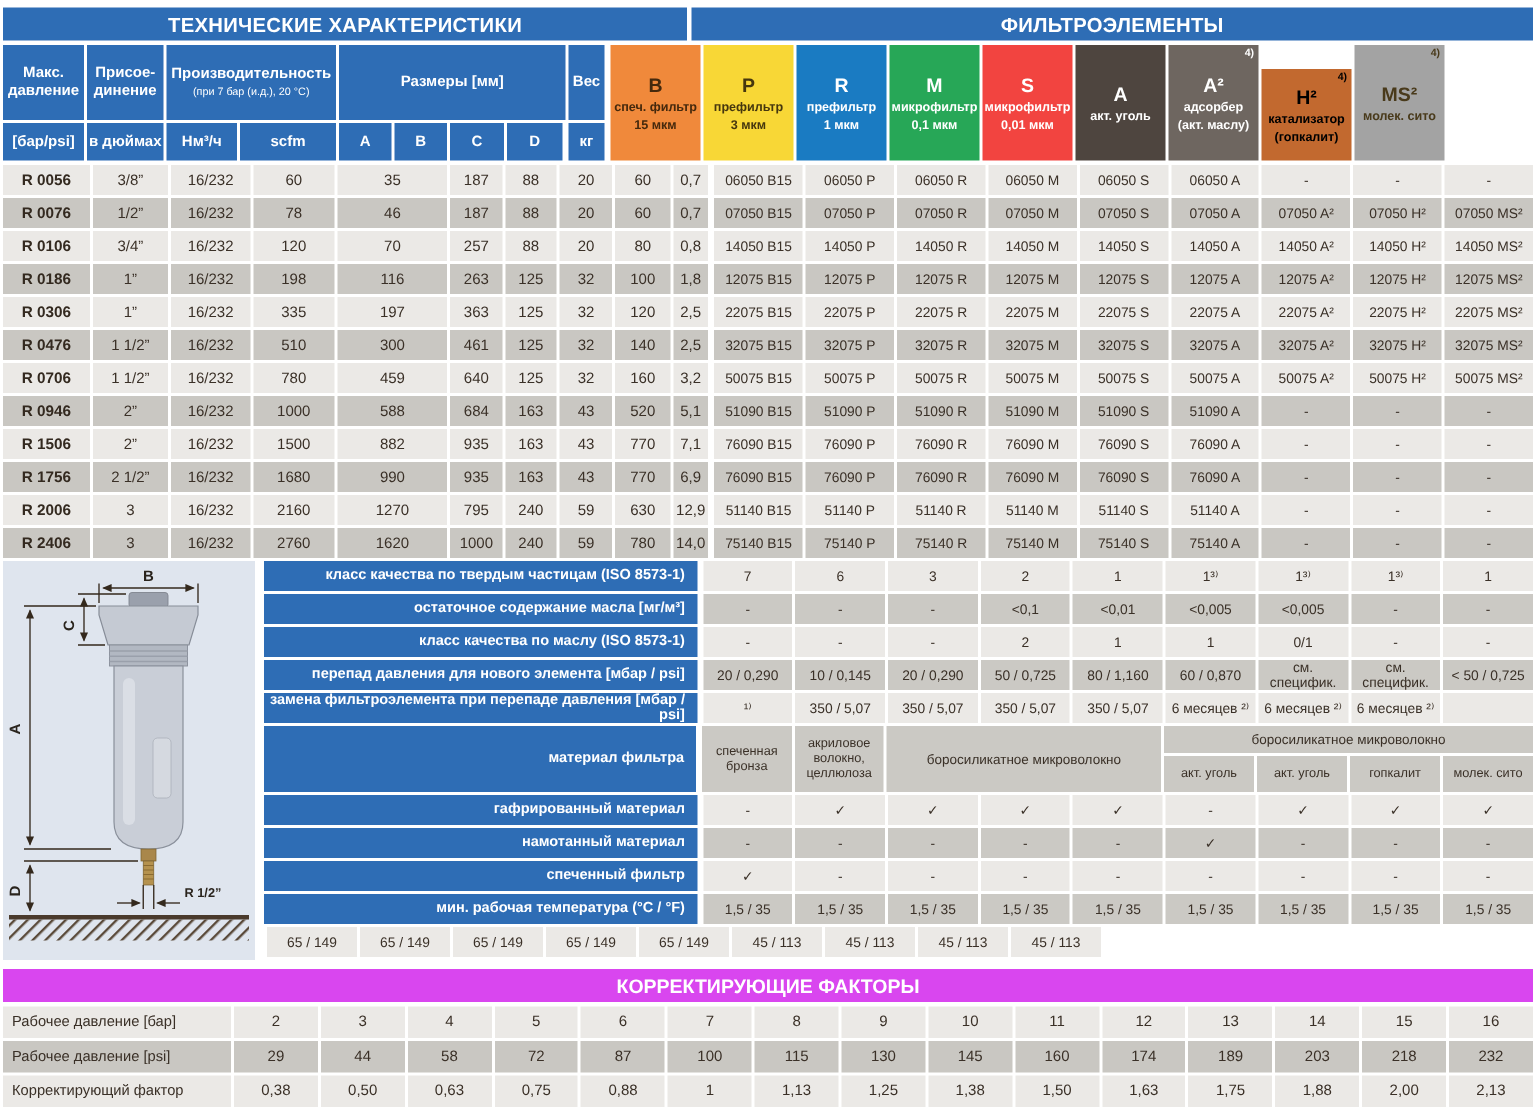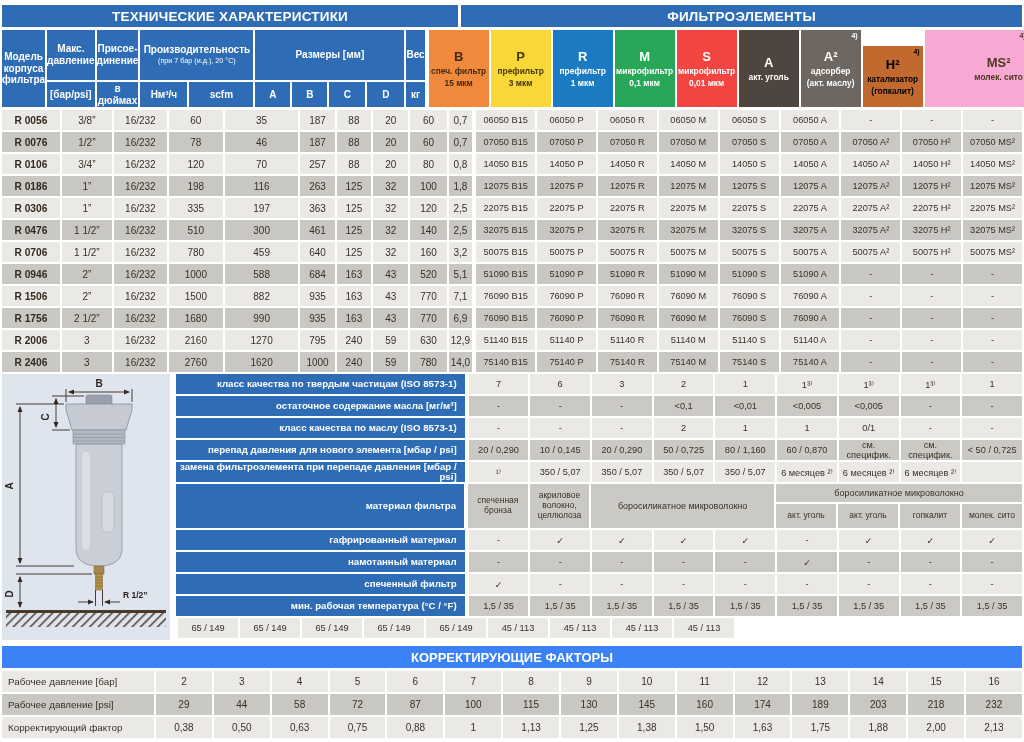--- a/index.html
+++ b/index.html
@@ -56,43 +56,40 @@
   .mat{width:60px;font-size:8.5px;line-height:1.15;padding:0 1px;box-sizing:border-box;}
   .mat.span3{width:184px;font-size:9px;}
   .matgrp{display:flex;flex-direction:column;gap:2px;width:246px;}
   .gtop{height:18px;width:246px !important;font-size:9px;}
   .gsubs{display:flex;gap:2px;flex:1;}
   .gsubs .mat{height:auto;}
   
   .diag{position:absolute;left:0;top:0;width:168px;height:266px;}
   
   .corr{margin:6px 2px 0 2px;}
-  .corrbar{height:22px;background:#3b82f6;color:#fff;font-weight:bold;font-size:13px;
+  .corrbar{height:22px;background:#d946ef;color:#fff;font-weight:bold;font-size:13px;
            display:flex;align-items:center;justify-content:center;margin-bottom:3px;}
   .crow{display:flex;gap:2px;height:21px;margin-bottom:2px;}
   .clabel{width:152px;font-size:9.8px;display:flex;align-items:center;padding-left:6px;
           box-sizing:border-box;}
   .ccell{flex:1;display:flex;align-items:center;justify-content:center;font-size:10px;}
   .crow.ltr .clabel,.crow.ltr .ccell{background:#ebe9e6;}
   .crow.dkr .clabel,.crow.dkr .ccell{background:#c9c7c2;}
 </style>
 </head>
 <body>
 
 <div class="page">
 
   <div class="topbars">
     <div class="bar tech">ТЕХНИЧЕСКИЕ ХАРАКТЕРИСТИКИ</div>
     <div class="bar filt">ФИЛЬТРОЭЛЕМЕНТЫ</div>
   </div>
 
   <div class="headrow">
-    <div class="hc w-model">Модель
-корпуса
-фильтра</div>
     <div class="hcol w-press">
       <div class="hc top">Макс.
 давление</div>
       <div class="hc sub">[бар/psi]</div>
     </div>
     <div class="hcol w-conn">
       <div class="hc top">Присое-
 динение</div>
       <div class="hc sub">в дюймах</div>
     </div>
@@ -154,21 +151,21 @@
           <div class="fcode">A²</div>
           <div class="fline">адсорбер</div>
           <div class="fline">(акт. маслу)</div>
         </div>
         <div class="fcol" style="background: rgb(194, 105, 47); color: #000000; margin-top: 16px;">
           <div class="fnote">4)</div>
           <div class="fcode">H²</div>
           <div class="fline">катализатор</div>
           <div class="fline">(гопкалит)</div>
         </div>
-        <div class="fcol" style="background: #f9a8d4; color: rgb(73, 58, 27); padding-left: 44px;">
+        <div class="fcol" style="background: #a3a3a3; color: rgb(73, 58, 27);">
           <div class="fnote">4)</div>
           <div class="fcode">MS²</div>
           <div class="fline">молек. сито</div>
         </div>
       </div>
   </div>
 
   <div class="rows" id="data-rows">
       <div class="row lt">
         <div class="c w-model model">R 0056</div>

